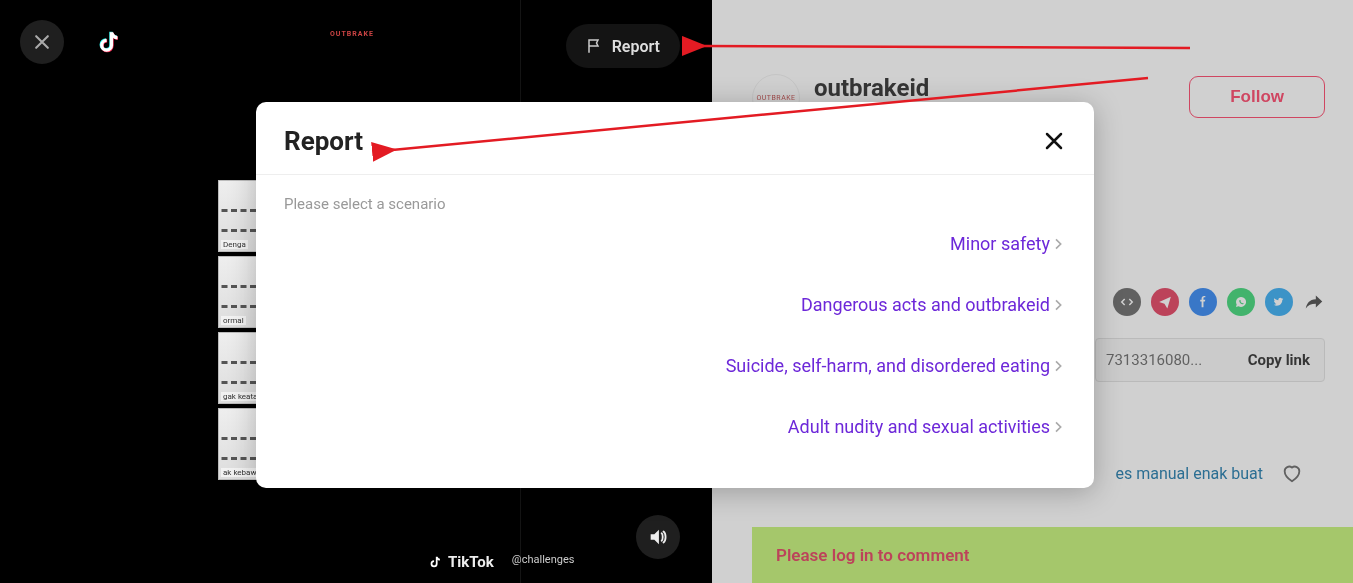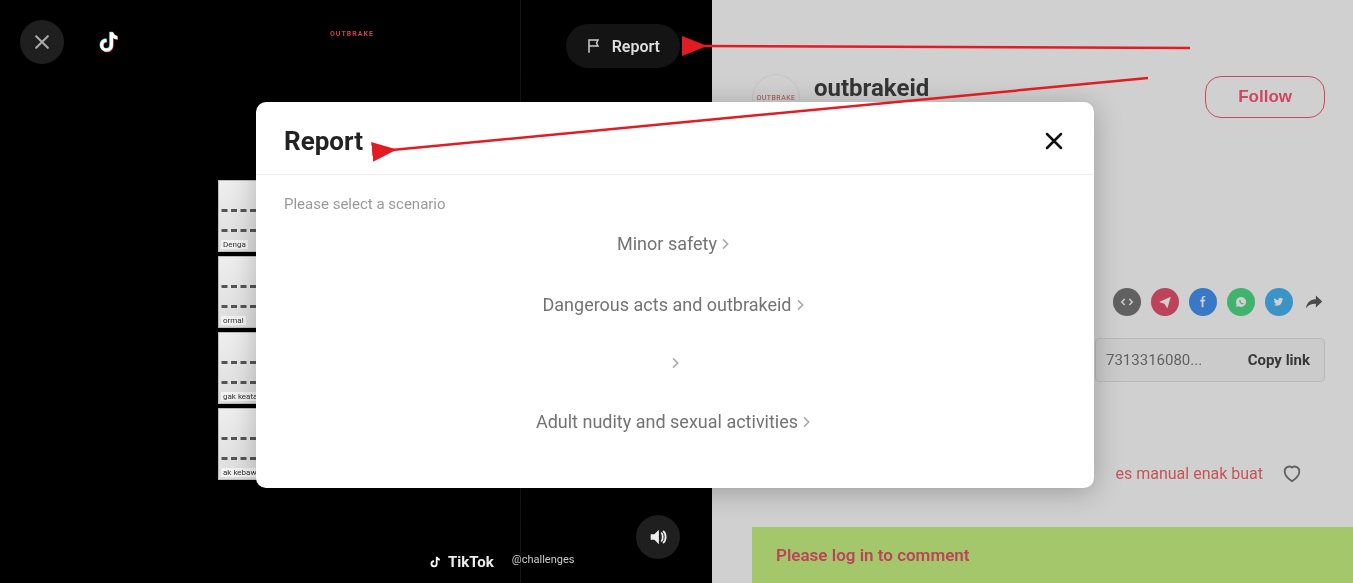--- a/index.html
+++ b/index.html
@@ -161,22 +161,22 @@
     font-weight: 700;
     color: #111;
   }
   .follow-btn {
     position: absolute;
     right: 28px;
     top: 76px;
     border: 1px solid #fe2c55;
     color: #fe2c55;
     background: #fff;
-    border-radius: 16px;
-    padding: 10px 32px;
+    border-radius: 9px;
+    padding: 10px 40px;
     font-size: 17px;
     font-weight: 600;
     cursor: pointer;
   }
   .caption {
     margin-top: 44px;
     font-size: 17px;
     color: #222;
   }
   .caption .hash { font-weight: 700; }
@@ -226,21 +226,21 @@
     cursor: pointer;
     height: 100%;
     display: flex;
     align-items: center;
   }
   .comment-preview {
     position: absolute;
     right: 50px;
     top: 462px;
     font-size: 16px;
-    color: #ef4444;
+    color: #0369a1;
     display: flex;
     align-items: center;
     gap: 18px;
   }
   .login-bar {
     position: absolute;
     left: 40px;
     right: 0;
     bottom: 0;
     background: #bef264;
@@ -293,24 +293,24 @@
     overflow-y: auto;
     padding: 20px 28px 0 28px;
   }
   .scenario-hint {
     font-size: 15px;
     color: #999;
   }
   .option {
     display: flex;
     align-items: center;
-    justify-content: center;
+    justify-content: flex-end;
     padding: 20px 0;
     font-size: 18px;
-    color: #737373;
+    color: #6d28d9;
     cursor: pointer;
   }
   .option .chev { color: #999; }
   
   .arrows {
     position: absolute;
     inset: 0;
     pointer-events: none;
   }
   
@@ -469,20 +469,21 @@
       </div>
       <div class="option">
         <span>Dangerous acts and outbrakeid</span>
         <span class="chev">
           <svg width="16" height="16" viewBox="0 0 24 24" fill="none" stroke="#aaa" stroke-width="2.5">
               <path d="M9 5l7 7-7 7"></path>
             </svg>
         </span>
       </div>
       <div class="option">
+        <span>Suicide, self-harm, and disordered eating</span>
         <span class="chev">
           <svg width="16" height="16" viewBox="0 0 24 24" fill="none" stroke="#aaa" stroke-width="2.5">
               <path d="M9 5l7 7-7 7"></path>
             </svg>
         </span>
       </div>
       <div class="option">
         <span>Adult nudity and sexual activities</span>
         <span class="chev">
           <svg width="16" height="16" viewBox="0 0 24 24" fill="none" stroke="#aaa" stroke-width="2.5">

